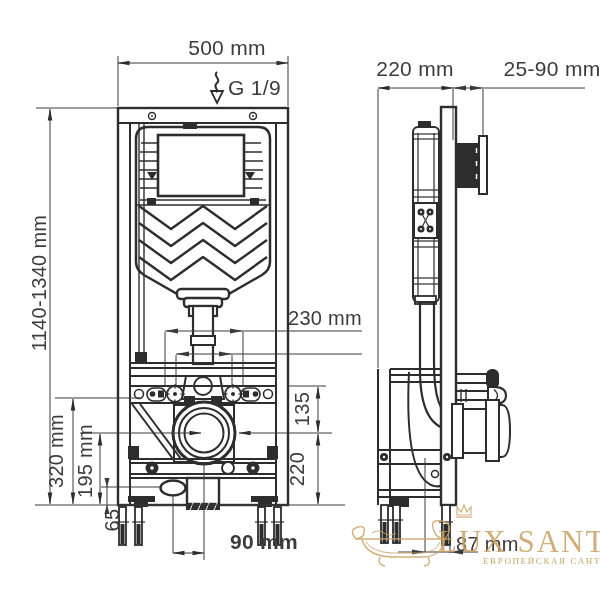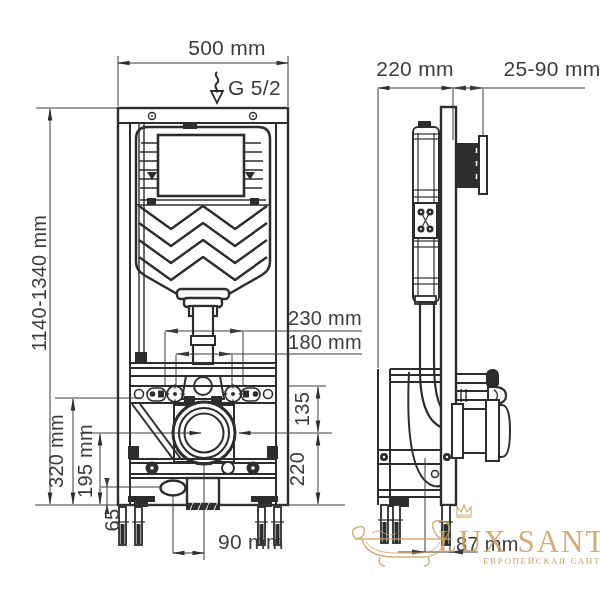--- a/index.html
+++ b/index.html
@@ -353,32 +353,31 @@
       <path d="M372,533 Q378,529 384,533 Q390,537 396,533" stroke-width="1"></path>
     </g>
     <g stroke-width="1.2">
       <path d="M457,515 L457,507 L461,512 L464,505 L467,512 L471,507 L471,515 Z"></path>
       <path d="M456,517 H472"></path>
     </g>
   </g>
 </svg>
 
   <div class="lbl ctr" style="left:191px;top:48px;margin-left:36px;">500 mm</div>
-  <div class="lbl ml" style="left:228px;top:88px;">G 5/2</div>
+  <div class="lbl ml" style="left:228px;top:88px;">G 1/9</div>
   <div class="lbl rot sm" style="left:39px;top:283px;">1140-1340 mm</div>
 
   <div class="lbl re sm" style="left:362px;top:318px;">230 mm</div>
-  <div class="lbl re sm" style="left:362px;top:342px;">180 mm</div>
   <div class="lbl rot sm" style="left:302px;top:409px;">135</div>
   <div class="lbl rot sm" style="left:297px;top:469px;">220</div>
 
   <div class="lbl rot sm" style="left:56px;top:451px;">320 mm</div>
   <div class="lbl rot sm" style="left:85px;top:461px;">195 mm</div>
   <div class="lbl rot sm" style="left:112px;top:520px;">65</div>
-  <div class="lbl ml" style="left:218px;top:542px;">90 mm</div>
+  <div class="lbl ml" style="left:230px;top:542px;font-weight:bold;">90 mm</div>
 
   <div class="lbl ctr" style="left:415px;top:69px;text-align:right;">220 mm</div>
   <div class="lbl ctr" style="left:552px;top:69px;">25-90 mm</div>
   <div class="lbl ml sm" style="left:456px;top:544px;">87 mm</div>
 
   <div class="brand">LUX SANTEH</div>
   <div class="tag">ЕВРОПЕЙСКАЯ САНТЕХНИКА</div>
 </div>
 
 </body></html>

